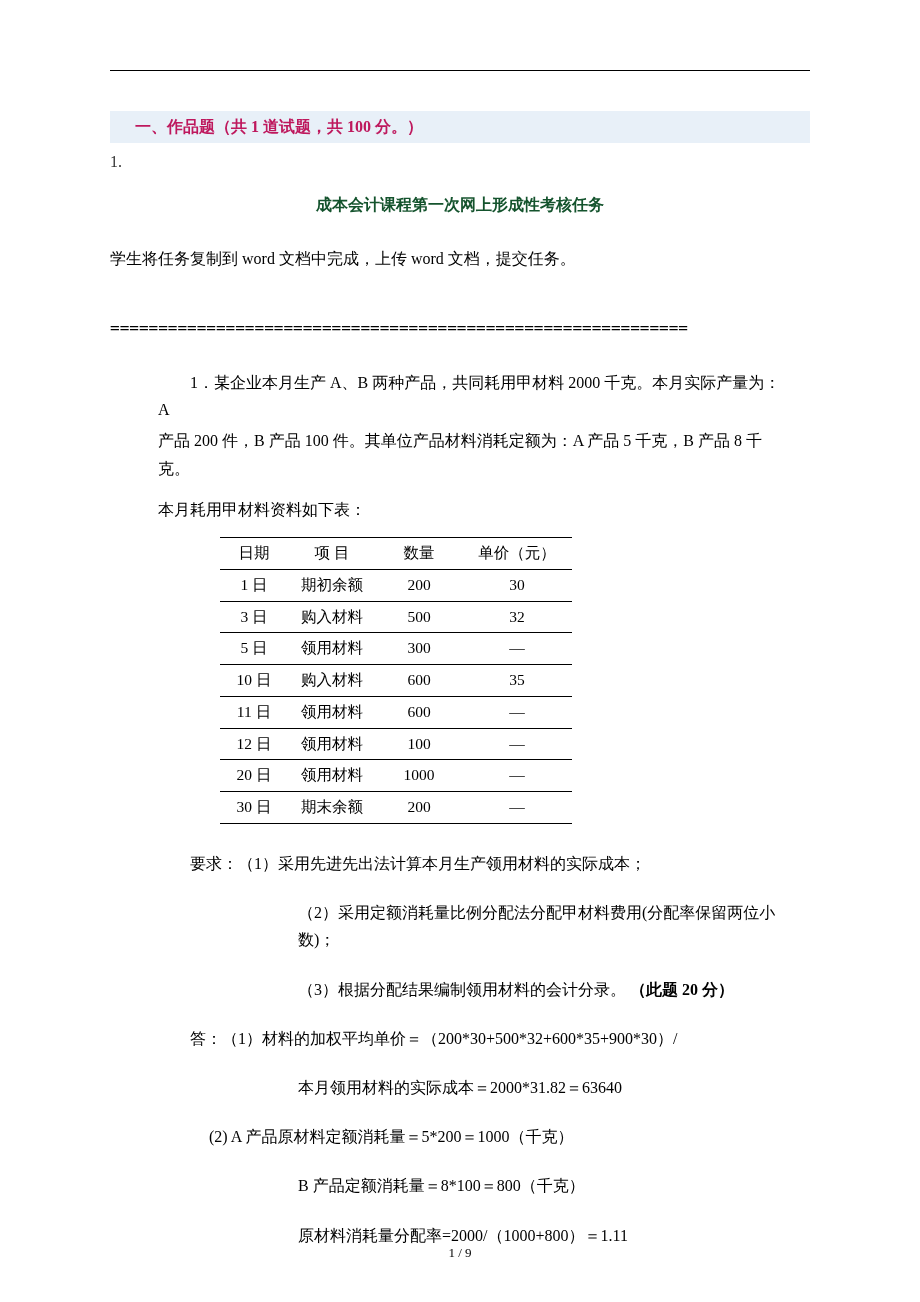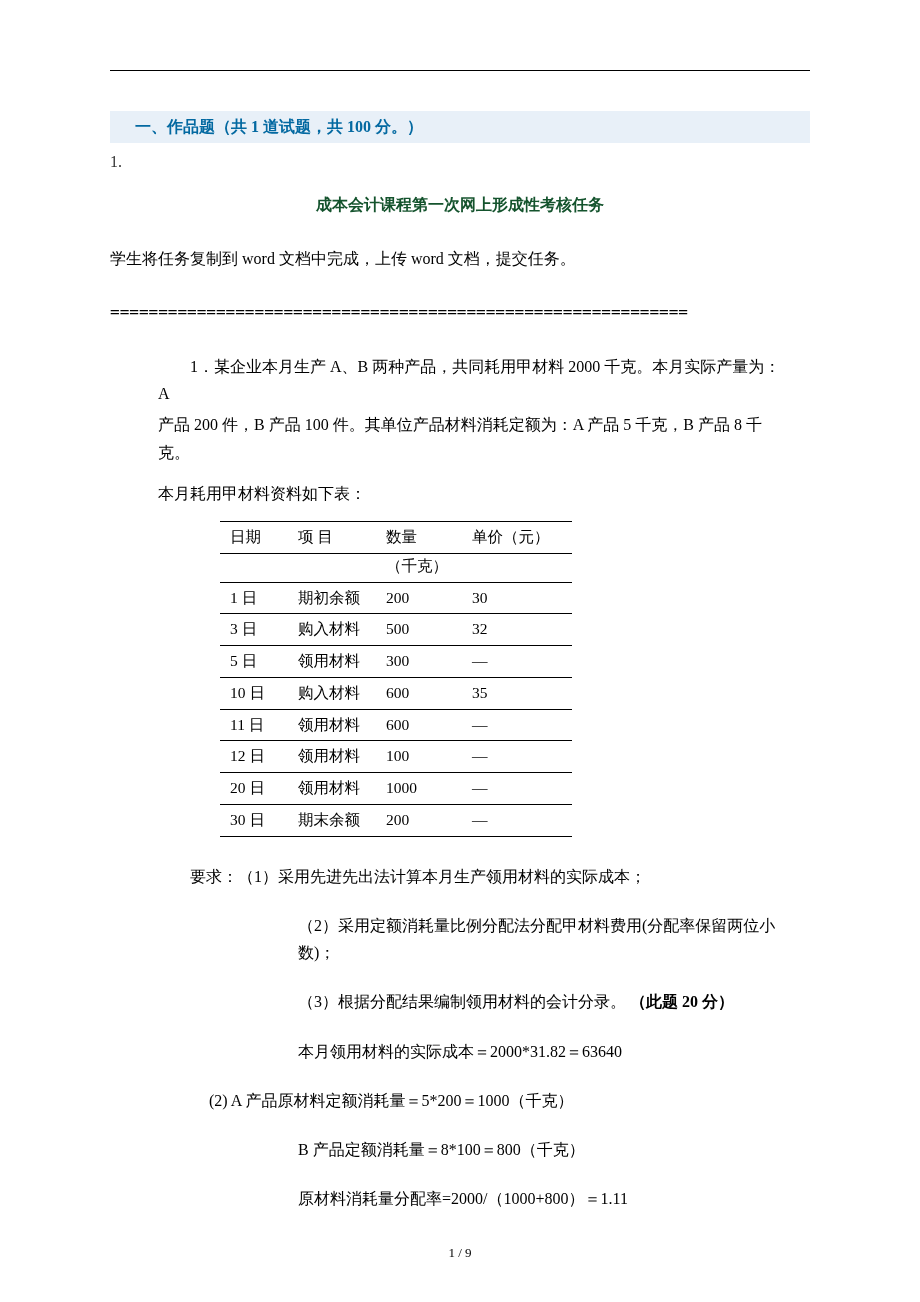--- a/index.html
+++ b/index.html
@@ -16,36 +16,36 @@
     .page {
       padding: 70px 110px 40px 110px;
     }
     .top-rule {
       border-top: 1.5px solid #000;
       margin-bottom: 40px;
     }
     .section-header {
       background: #e8f0f8;
       padding: 3px 0 3px 25px;
-      color: #0369a1;
+      color: #be185d;
       font-weight: bold;
       margin-bottom: 6px;
     }
     .qnum {
       color: #333;
       margin-bottom: 18px;
     }
     .doc-title {
       text-align: center;
       font-weight: bold;
       color: #14532d;
       margin-bottom: 28px;
     }
     .instruction {
-      margin-bottom: 28px;
+      margin-bottom: 44px;
     }
     .divider-eq {
       font-family: monospace;
       letter-spacing: 0;
       margin-bottom: 28px;
       overflow: hidden;
       white-space: nowrap;
     }
     .problem-text {
       text-indent: 2em;
@@ -65,21 +65,21 @@
       margin-left: 110px;
       margin-top: 8px;
       margin-bottom: 26px;
     }
     table.material th, table.material td {
       border-top: 1px solid #000;
       border-bottom: 1px solid #000;
       border-left: none;
       border-right: none;
       padding: 3px 10px;
-      text-align: left;
+      text-align: center;
       font-weight: normal;
       font-size: 15.5px;
       vertical-align: top;
       height: 26px;
     }
     table.material th {
       border-bottom: 1px solid #000;
     }
     table.material .col-date { width: 68px; }
     table.material .col-item { width: 88px; }
@@ -154,26 +154,20 @@
   <div class="problem-text-cont">本月耗用甲材料资料如下表：</div>
 
   <table class="material">
     <tbody>
         <tr class="hdr">
       <th class="col-date">日期</th>
       <th class="col-item">项 目</th>
       <th class="col-qty">数量</th>
       <th class="col-price">单价（元）</th>
     </tr>
-    <tr class="subhdr">
-      <td></td>
-      <td></td>
-      <td>（千克）</td>
-      <td></td>
-    </tr>
     <tr>
       <td>1 日</td>
       <td>期初余额</td>
       <td>200</td>
       <td>30</td>
     </tr>
     <tr>
       <td>3 日</td>
       <td>购入材料</td>
       <td>500</td>
@@ -220,20 +214,21 @@
 
   <div class="req-block">
     <div class="req-line">要求：（1）采用先进先出法计算本月生产领用材料的实际成本；</div>
     <div class="req-line indent2">（2）采用定额消耗量比例分配法分配甲材料费用(分配率保留两位小数)；</div>
     <div class="req-line indent2">
       <span>（3）根据分配结果编制领用材料的会计分录。 </span><span class="bold">（此题 20 分）</span>
     </div>
   </div>
 
   <div class="answer-block">
+    <div class="ans-line">答：（1）材料的加权平均单价＝（200*30+500*32+600*35+900*30）/</div>
     <div class="ans-line indent3">本月领用材料的实际成本＝2000*31.82＝63640</div>
     <div class="ans-line indent2b">(2) A 产品原材料定额消耗量＝5*200＝1000（千克）</div>
     <div class="ans-line indent3">B 产品定额消耗量＝8*100＝800（千克）</div>
     <div class="ans-line indent3">原材料消耗量分配率=2000/（1000+800）＝1.11</div>
 
   </div>
 
 </div>
 
 <div class="footer">1 / 9</div>

